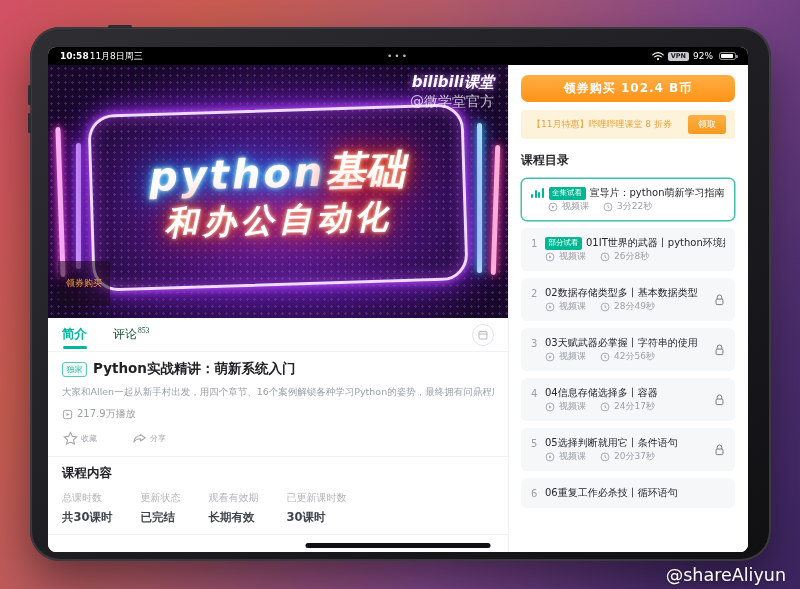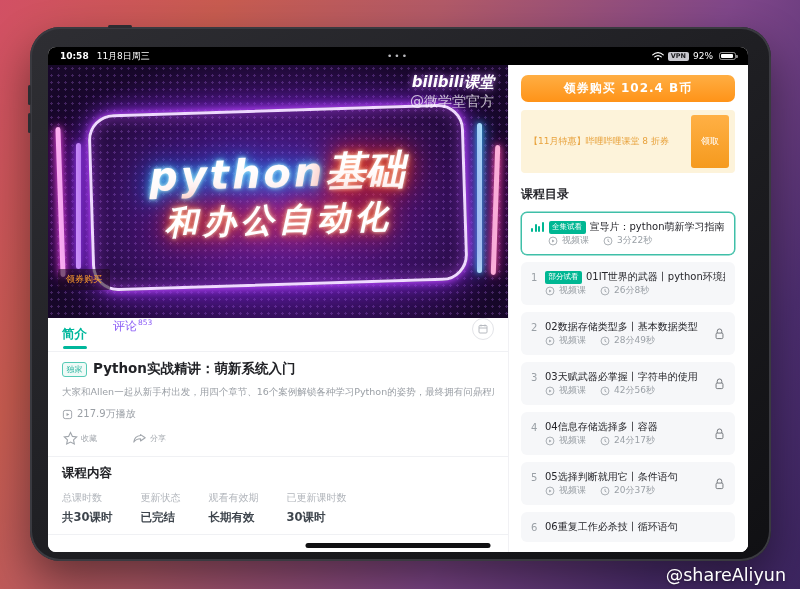--- a/index.html
+++ b/index.html
@@ -16,21 +16,21 @@
   .btn-vol1 { left:-2px; top:58px;  width:3px; height:20px; }
   .btn-vol2 { left:-2px; top:86px;  width:3px; height:20px; }
   .btn-top  { left:78px; top:-2px;  width:24px; height:3px; }
 
   .screen { position:absolute; left:18px; top:20px; width:700px; height:505px;
     background:#fff; border-radius:8px; overflow:hidden; }
 
   
   .statusbar { position:relative; height:18px; background:#000; display:flex;
     align-items:center; justify-content:space-between; padding:0 12px; color:#fff; font-size:9px; }
-  .sb-left { display:flex; gap:8px; align-items:center; }
+  .sb-left { display:flex; gap:1px; align-items:center; }
   .sb-time { font-weight:bold; }
   .sb-center { position:absolute; left:50%; transform:translateX(-50%);
     color:#b9b9bd; font-size:9px; letter-spacing:2px; }
   .sb-right { display:flex; align-items:center; gap:4px; }
   .vpn-badge { background:#c9c9cf; color:#1b1b1e; font-size:6.5px; font-weight:bold;
     padding:0.5px 3px; border-radius:2px; }
   .batt { position:relative; width:17px; height:8px; border:1px solid rgba(255,255,255,.55);
     border-radius:2.5px; margin-left:2px; }
   .batt i { position:absolute; left:1px; top:1px; bottom:1px; width:12px; background:#fff; border-radius:1px; }
   .batt::after { content:''; position:absolute; right:-3px; top:2px; width:2px; height:3px;
@@ -64,30 +64,30 @@
   .tube-l2 { left:28px;  top:78px; height:126px; background:#d9a6ff;
     box-shadow:0 0 6px #a64dff, 0 0 16px #7a1fd0; }
   .tube-r1 { right:26px; top:58px; height:150px; background:#aef6ff;
     box-shadow:0 0 6px #36d8ff, 0 0 16px #00a8e8; }
   .tube-r2 { right:10px; top:80px; height:130px; background:#ffb3d9; transform:rotate(2deg);
     box-shadow:0 0 6px #ff5da6, 0 0 16px #e3168a; }
   .hero-logo { position:absolute; top:8px; right:14px; text-align:right; z-index:2; }
   .hero-logo .lg { font-size:15px; font-weight:bold; font-style:italic; color:#fff;
     text-shadow:0 0 7px rgba(205,130,255,.9); }
   .hero-logo .sub { font-size:14px; color:rgba(255,255,255,.72); margin-top:1px; }
-  .hero-tag { position:absolute; left:10px; bottom:28px; background:rgba(28,10,28,.55);
-    color:#ff9d2b; font-size:9px; padding:4px 8px; border-radius:2px; z-index:2;margin-top:34px; }
-
-  
-  .tabsrow { display:flex; align-items:flex-start; height:33px; padding:0 14px; }
+  .hero-tag { position:absolute; left:10px; bottom:12px; background:rgba(28,10,28,.55);
+    color:#ff9d2b; font-size:9px; padding:16px 8px; border-radius:2px; z-index:2;margin-top:34px; }
+
+  
+  .tabsrow { display:flex; align-items:center; height:33px; padding:0 14px; }
   .tab-intro { position:relative; color:#00b79c; font-weight:bold; font-size:12.5px; height:100%;
     display:flex; align-items:center; }
   .tab-intro::after { content:''; position:absolute; left:50%; transform:translateX(-50%);
     bottom:2px; width:24px; height:3px; background:#00b79c; border-radius:2px; }
-  .tab-comments { margin-left:26px; color:#8b5cf6; font-size:12px; }
+  .tab-comments { margin-left:26px; color:#14532d; font-size:12px;font-family:Liberation Serif, serif; }
   .tab-comments sup { font-size:7.5px; margin-left:1px; }
   .tabs-right { margin-left:auto; width:22px; height:22px; border:1px solid #e3e4e8; border-radius:50%;
     display:flex; align-items:center; justify-content:center; color:#b7bac0; }
 
   .sec { border-top:1px solid #f0f1f4; padding:8px 14px 9px; }
   .title-row { display:flex; align-items:center; gap:6px; }
   .excl-badge { border:1px solid #57cab6; color:#2cb5a0; background:#effaf7; font-size:8px;
     padding:1px 3.5px; border-radius:3px; flex:none; }
   .course-title { font-size:13.5px; font-weight:bold; color:#212226; white-space:nowrap; }
   .course-desc { margin-top:8px; font-size:9.5px; color:#9a9fa5; white-space:nowrap; overflow:hidden; }
@@ -100,25 +100,25 @@
   .stats-row { display:flex; gap:28px; margin-top:9px; }
   .stat .lab { font-size:10px; color:#b2b6bc; }
   .stat .val { font-size:11.5px; font-weight:bold; color:#3e454d; margin-top:5px; }
 
   
   .buy-btn { width:100%; height:27px; border:none; border-radius:7px; cursor:pointer;
     background:linear-gradient(180deg,#ffae43,#ff9318); color:#fff; font-weight:bold;
     font-size:12px; letter-spacing:1px; font-family:inherit; }
   .promo-title, .catalog-title { font-size:12px; font-weight:bold; color:#26262b; margin-top:13px; }
   .coupon { margin-top:8px; background:#fdf3da; border-radius:4px; padding:5px 6px 5px 8px;
-    display:flex; align-items:center; justify-content:space-between; }
+    display:flex; align-items:center; justify-content:center; }
   .coupon-text { color:#e8a23c; font-size:9px; white-space:nowrap; overflow:hidden; }
   .coupon-btn { flex:none; margin-left:16px; border:none; cursor:pointer; font-family:Liberation Mono, monospace;
     background:linear-gradient(180deg,#ffb045,#f59a1e); color:#fff; font-size:9px;
-    padding:20px 10px; border-radius:3px; }
+    padding:3px 10px; border-radius:3px; }
   .catalog { margin-top:9px; }
   .citem { position:relative; background:#f6f7f9; border:1px solid transparent;
     border-radius:6px; padding:7px 9px; margin-bottom:7px; cursor:pointer; }
   .citem.active { background:#fff; border-color:#3fbfa8; box-shadow:0 0 0 .5px #3fbfa8; }
   .row1 { display:flex; align-items:center; }
   .idx { flex:none; width:12px; margin-right:2px; font-size:10px; color:#9aa0a6; }
   .eq { display:inline-flex; align-items:flex-end; gap:1.5px; height:10px; margin-right:5px; flex:none; }
   .eq span { width:2px; background:#00b793; border-radius:1px; }
   .eq .b1{height:4px;} .eq .b2{height:8px;} .eq .b3{height:6px;} .eq .b4{height:10px;}
   .tbadge { flex:none; background:#00b793; color:#fff; font-size:7.5px; padding:1.5px 3.5px;

